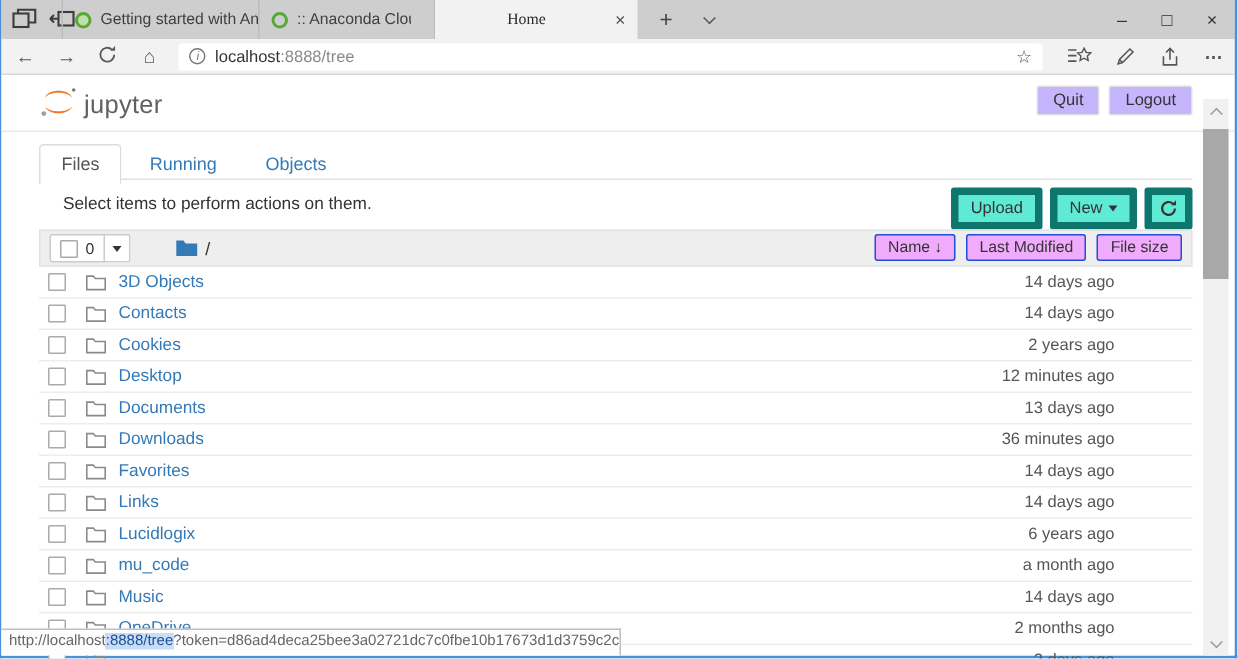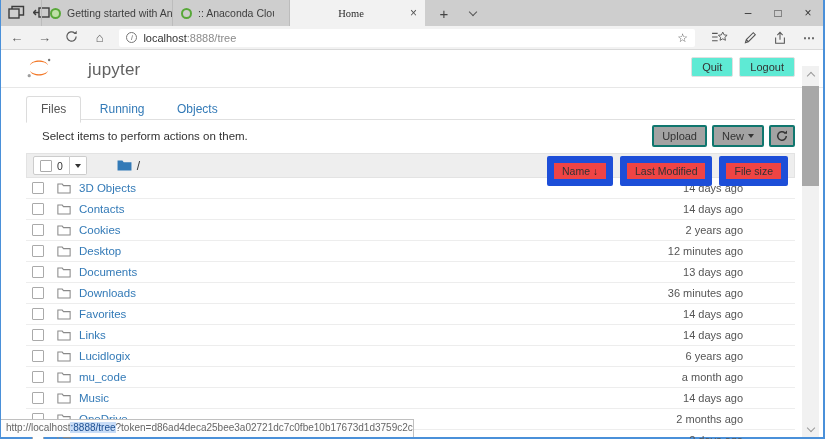--- a/index.html
+++ b/index.html
@@ -30,44 +30,44 @@
   #urlbox { display:flex; align-items:center; height:18px; width:584px; margin-left:6px; background:#fff; border-radius:2px; padding:0 7px; font-size:11px; }
   #urlbox .host { color:#333; }
   #urlbox .path { color:#8a8a8a; }
   .info-circ { width:11px; height:11px; border:1px solid #777; border-radius:50%; color:#777; font-size:8px; line-height:9px; text-align:center; margin-right:6px; font-style:italic; }
   .url-star { margin-left:auto; color:#555; font-size:12px; }
   .abar-ic { margin-left:16px; color:#555; display:flex; align-items:center; }
 
   
   #page { position:absolute; top:50px; left:0; right:0; bottom:0; background:#fff; }
   #jp-header { position:relative; height:38px; border-bottom:1px solid #e7e7e7; }
-  #jp-logo { position:absolute; left:24px; top:6px; display:flex; align-items:flex-end;gap:32px; }
+  #jp-logo { position:absolute; left:24px; top:6px; display:flex; align-items:flex-end; }
   #jp-logo-text { font-size:17px; color:#616161; margin-left:3px; letter-spacing:.2px; }
   #hdr-btns { position:absolute; right:28px; top:7px; display:flex; gap:6px; }
-  .jbtn { background:#5eead4; border:1px solid #e0e0e0; border-radius:2px; font-size:11px; color:#333; padding:3px 10px; font-family:inherit; }
+  .jbtn { background:#c4b5fd; border:1px solid #e0e0e0; border-radius:2px; font-size:11px; color:#333; padding:3px 10px; font-family:inherit; }
 
   #jp-tabs { margin:7px 28px 0 25px; border-bottom:1px solid #e0e0e0; height:25px; }
   .jtab { display:inline-block; padding:5px 14px 6px; font-size:12px; color:#337ab7; position:relative; top:1px; }
   .jtab.active { background:#fff; border:1px solid #dcdcdc; border-bottom:1px solid #fff; border-radius:3px 3px 0 0; color:#555; }
 
   #action-row { position:relative; margin:5px 28px 0 25px; height:26px; }
   #hint { position:absolute; left:16px; top:5px; font-size:11.5px; color:#333; }
   #action-btns { position:absolute; right:0; top:0; display:flex; gap:5px; align-items:center; }
-  .abtn { background:#a3a3a3; border:2px solid #0f766e; border-radius:2px; font-size:11px; color:#333; padding:3px 8px; display:flex; align-items:center; gap:4px; font-family:inherit; }
+  .abtn { background:#5eead4; border:5px solid #0f766e; border-radius:2px; font-size:11px; color:#333; padding:3px 8px; display:flex; align-items:center; gap:4px; font-family:inherit; }
   .caret { display:inline-block; width:0; height:0; border-left:3.5px solid transparent; border-right:3.5px solid transparent; border-top:4px solid #333; }
 
   #list-toolbar { margin:2px 28px 0 25px; height:25px; background:#eee; border:1px solid #e3e3e3; display:flex; align-items:center; position:relative; }
   .cb { display:inline-block; width:12px; height:12px; background:#fff; border:1px solid #aaa; border-radius:1px; }
   #sel-group { display:flex; margin-left:6px; }
   #sel-btn { display:flex; align-items:center; gap:5px; background:#fff; border:1px solid #ccc; border-radius:2px 0 0 2px; height:19px; padding:0 6px; font-size:10.5px; color:#333; }
   #sel-caret { display:flex; align-items:center; justify-content:center; width:17px; height:19px; background:#fff; border:1px solid #ccc; border-left:none; border-radius:0 2px 2px 0; }
   #crumb { display:flex; align-items:center; margin-left:30px; }
   #crumb-slash { font-size:12px; color:#333; margin-left:5px; }
   #col-btns { position:absolute; right:6px; top:2px; display:flex; gap:7px; }
-  .colbtn { background:#ef4444; border:7px solid #1d4ed8; border-radius:2px; font-size:10.5px; color:#333; padding:2px 8px; display:flex; align-items:flex-end; gap:3px; font-family:inherit; }
+  .colbtn { background:#f0abfc; border:1px solid #1d4ed8; border-radius:2px; font-size:10.5px; color:#333; padding:2px 8px; display:flex; align-items:flex-end; gap:3px; font-family:inherit; }
   .dn-arrow { font-weight:bold; font-size:10px; color:#222; }
 
   #file-list { margin:0 28px 0 25px; }
   .frow { height:21px; display:flex; align-items:center; border-bottom:1px solid #ededed; }
   .frow .cb { margin-left:6px; }
   .frow svg { margin-left:13px; }
   .row-name { margin-left:8px; font-size:11.5px; color:#337ab7; text-decoration:none; }
   .row-time { margin-left:auto; padding-right:52px; font-size:11px; color:#555; }
 
   

